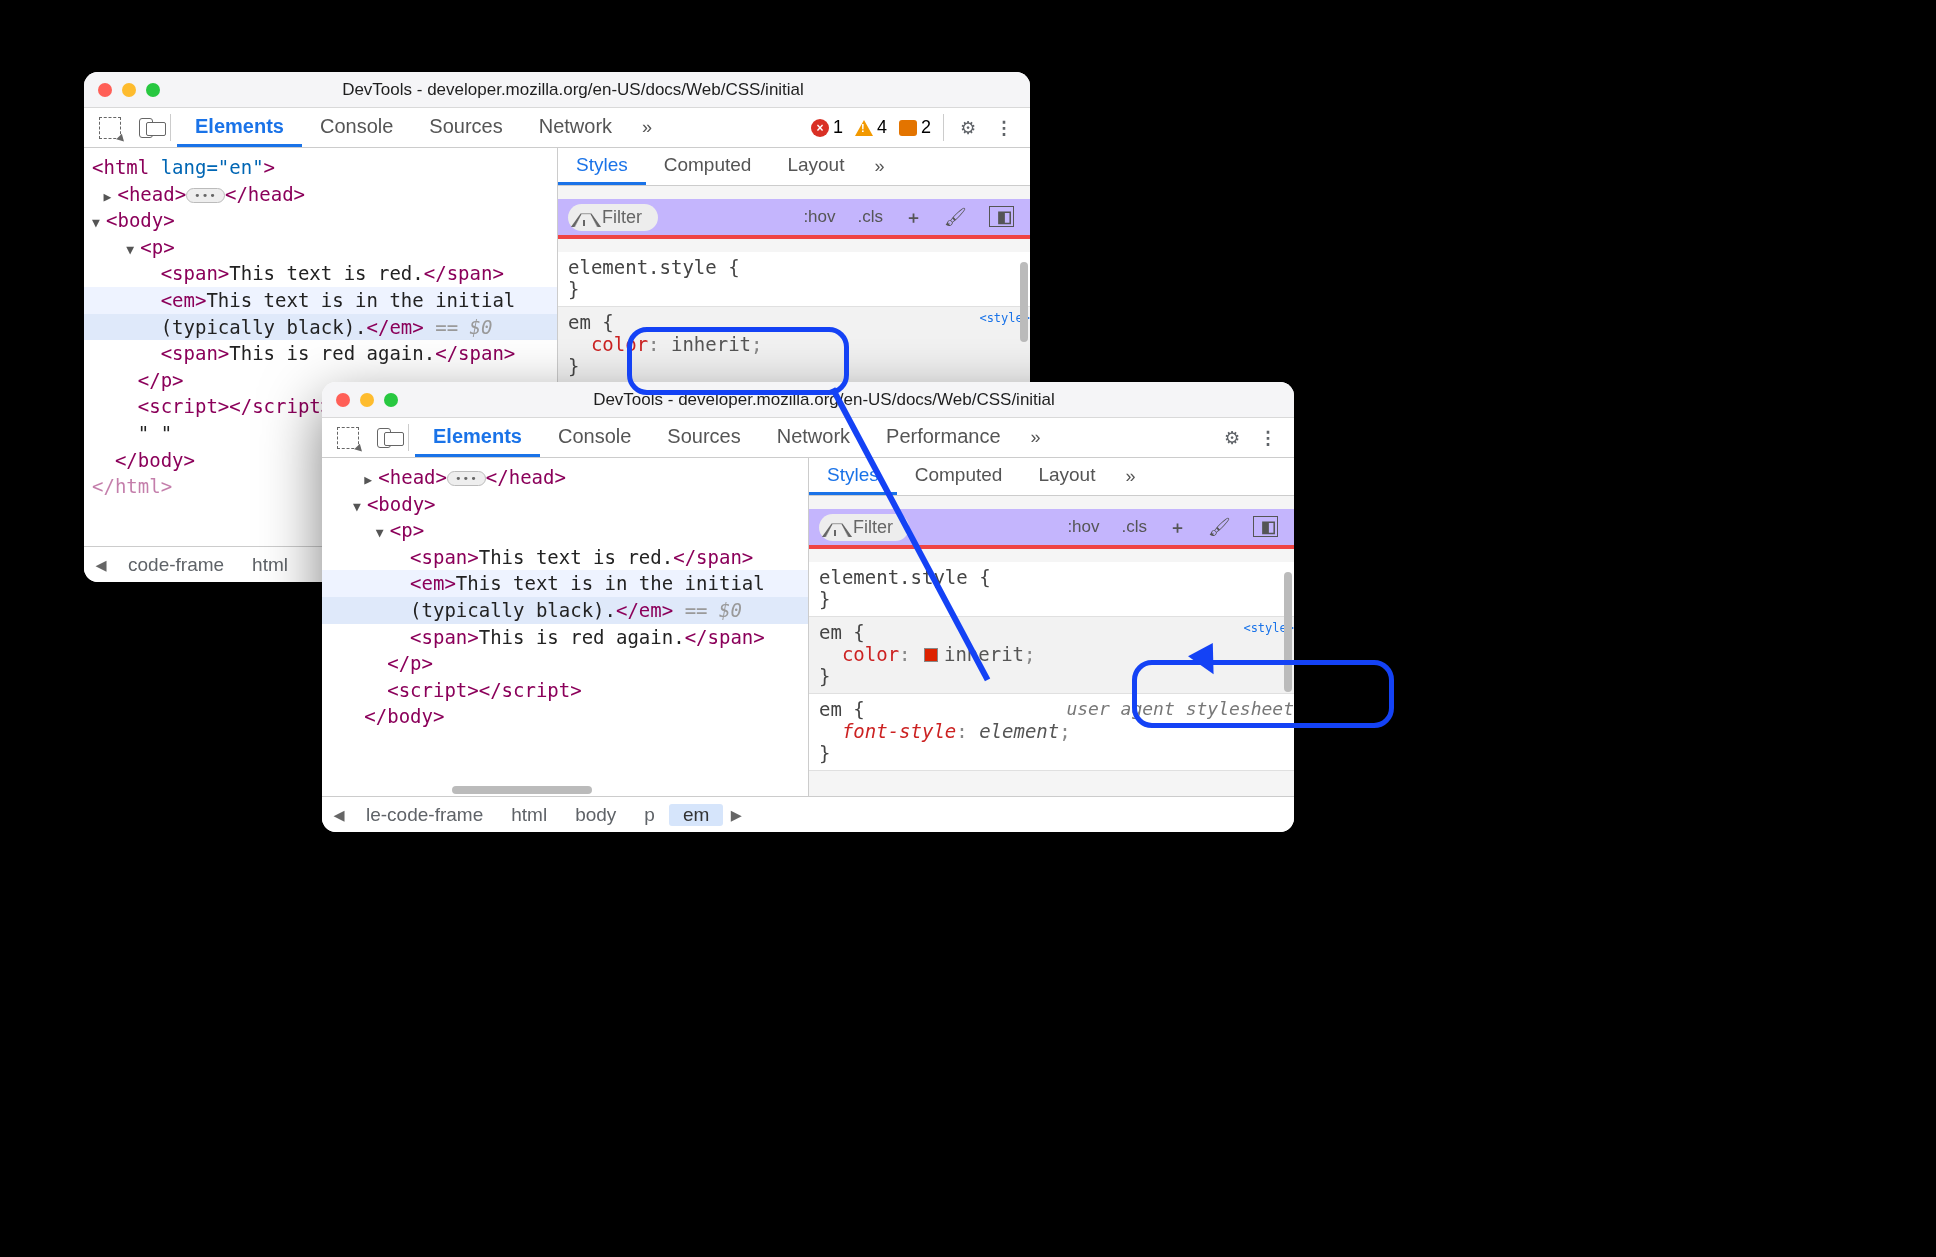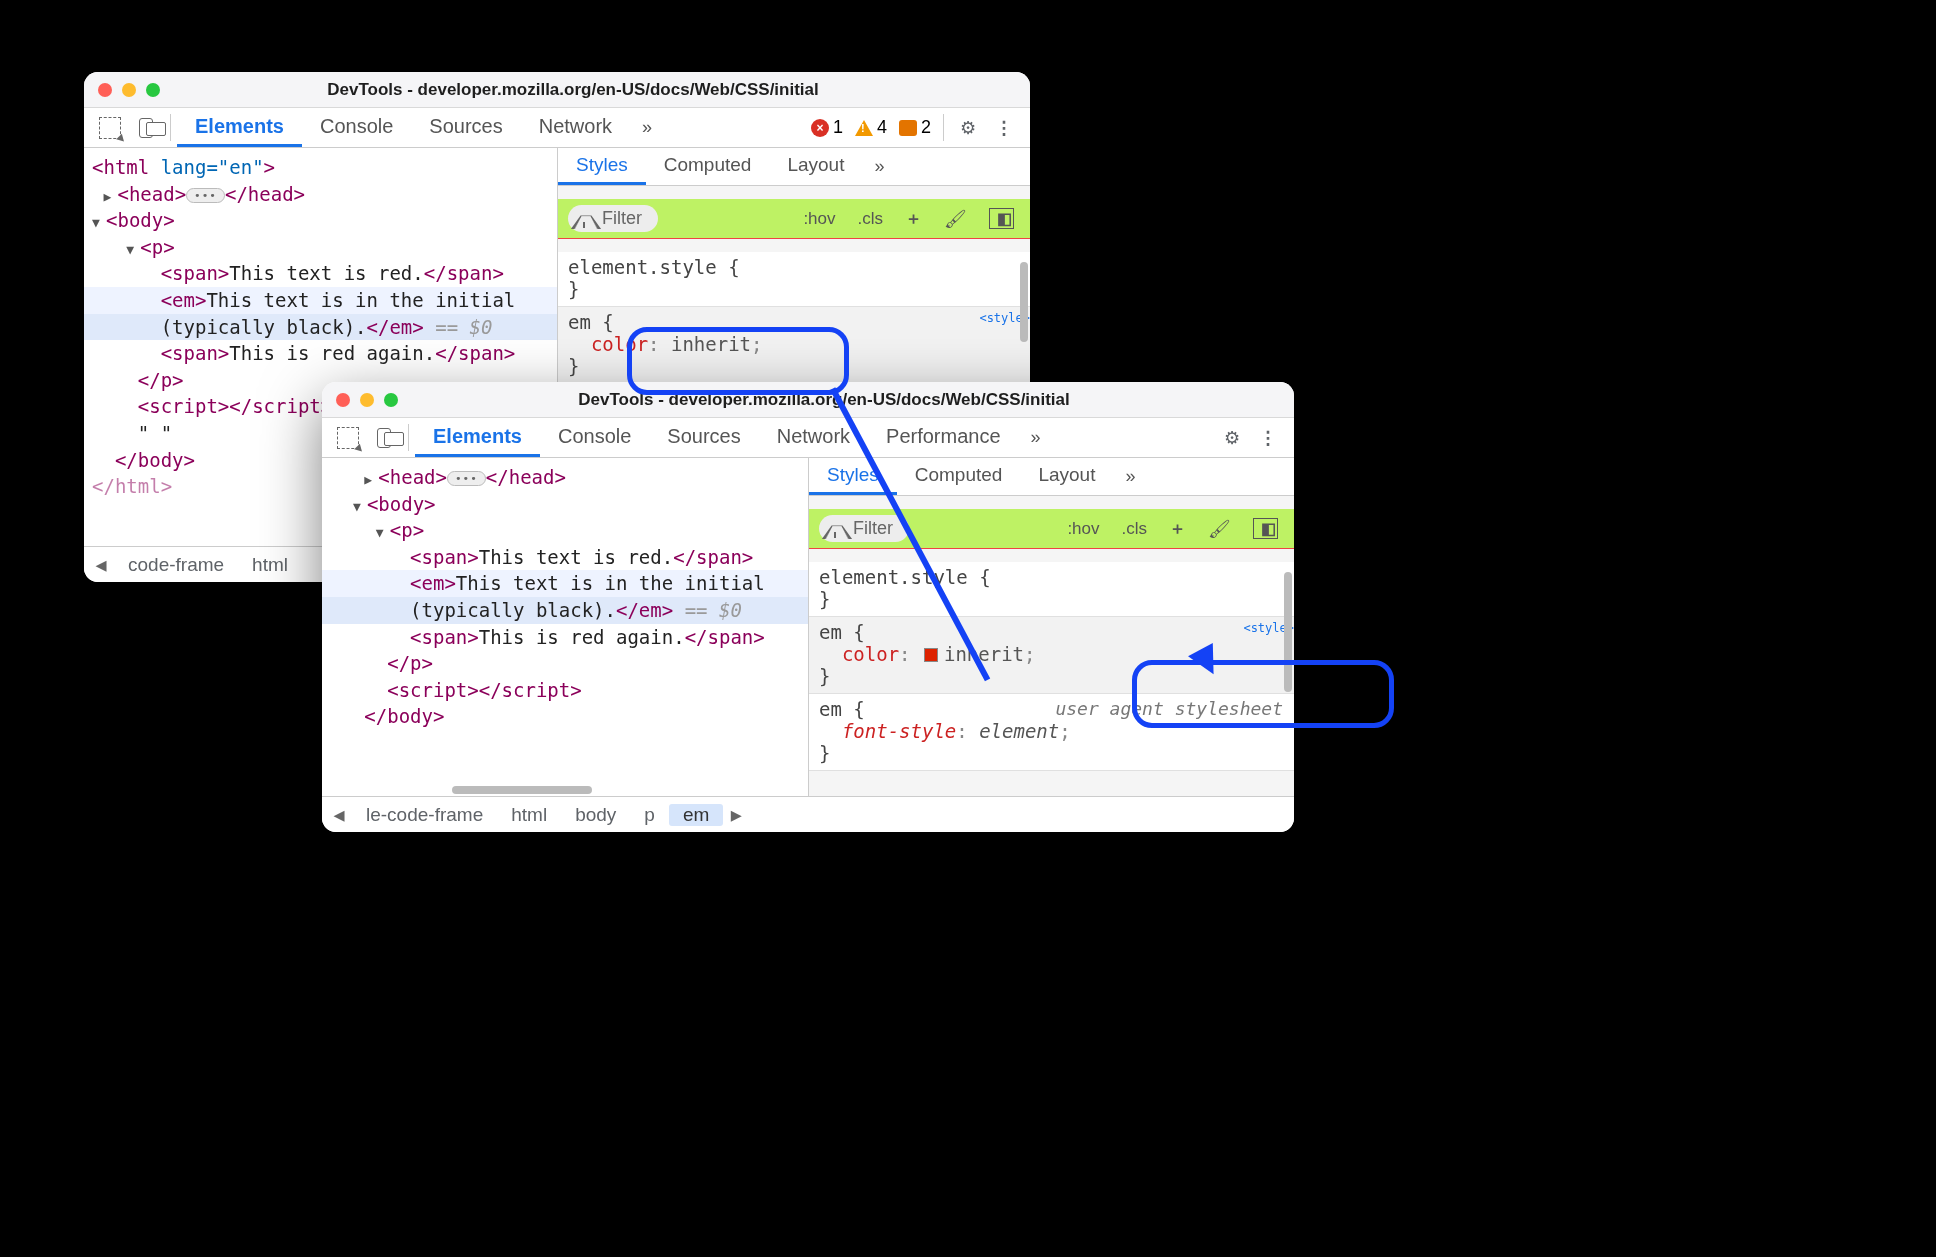--- a/index.html
+++ b/index.html
@@ -28,21 +28,21 @@
     display: flex;
     align-items: center;
     padding: 0 14px;
     gap: 10px;
   }
   .traffic { display: flex; gap: 10px; }
   .dot { width: 14px; height: 14px; border-radius: 50%; }
   .dot.r { background: #ff5f57; }
   .dot.y { background: #febc2e; }
   .dot.g { background: #28c840; }
-  .title { flex: 1; text-align: center; font-size: 17px; font-weight: 700; color: #1e1e1e; padding-right: 40px; }
+  .title { flex: 1; text-align: center; font-size: 17px; font-weight: 400; color: #1e1e1e; padding-right: 40px; }
   .toolbar {
     height: 40px;
     background: #fff;
     border-bottom: 1px solid #ccc;
     display: flex;
     align-items: stretch;
     padding: 0 8px;
     gap: 0;
   }
   .tb-icon {
@@ -96,38 +96,38 @@
     flex: 1;
     display: flex;
     flex-direction: column;
     border-left: 1px solid #ccc;
     background: #f5f5f5;
     gap: 13px;
   }
   .styles-tabs { height: 38px; display: flex; align-items: stretch; border-bottom: 1px solid #ccc; background: #fff; }
   .stab { padding: 0 18px; display: flex; align-items: center; font-size: 19px; color: #555; border-bottom: 3px solid transparent; cursor: pointer; }
   .stab.active { color: #1a73e8; border-bottom-color: #1a73e8; }
-  .styles-filter { height: 40px; display: flex; align-items: center; padding: 0 10px; gap: 10px; border-bottom: 1px solid #ef4444; background: #bef264; }
+  .styles-filter { height: 40px; display: flex; align-items: center; padding: 0 10px; gap: 10px; border-bottom: 4px solid #ef4444; background: #c4b5fd; }
   .filter-pill { background: #ededed; border-radius: 18px; display: flex; align-items: center; padding: 3px 16px 3px 10px; gap: 8px; color: #666; font-size: 18px; }
   .sf-btn { font-size: 17px; color: #555; padding: 0 6px; cursor: pointer; }
   .styles-body {
     flex: 1;
     font-family: ui-monospace, "SF Mono", Menlo, monospace;
     font-size: 19px;
     overflow: auto;
     position: relative;
   }
   .rule { padding: 4px 10px 6px 10px; border-bottom: 1px solid #e0e0e0; background: #fff; position: relative; }
   .rule.gray { background: #f2f2f2; }
   .selector { color: #444; }
   .prop { color: #c22; }
   .val { color: #555; }
   .kw { color: #888; }
   .styletag { color: #1a73e8; position: absolute; right: 0; top: 4px; font-size: 12px; }
-  .ual { color: #777; font-style: italic; position: absolute; right: 11px; top: 4px; font-size: 18px; }
+  .ual { color: #777; font-style: italic; position: absolute; right: 0; top: 4px; font-size: 18px; }
   .sw { display: inline-block; width: 14px; height: 14px; background: #d20; border: 1px solid #888; margin: 0 6px 0 2px; vertical-align: -1px; }
   .crumb {
     height: 36px;
     border-top: 1px solid #ccc;
     display: flex;
     align-items: center;
     font-size: 19px;
     background: #fff;
     padding: 0 4px;
   }

